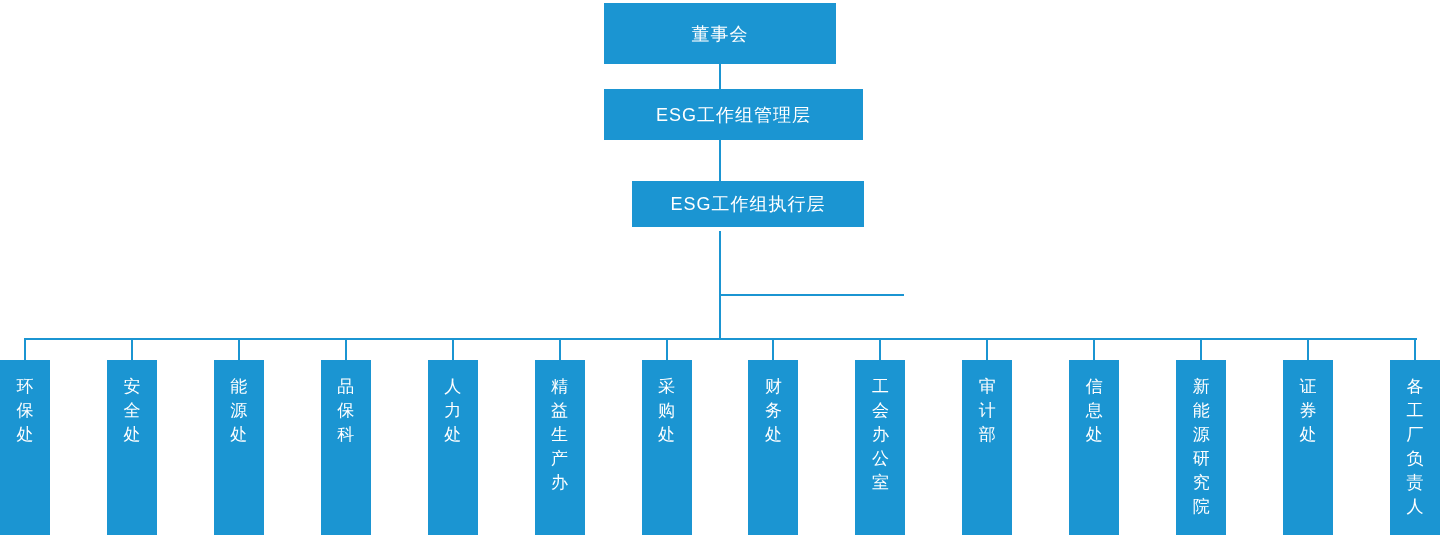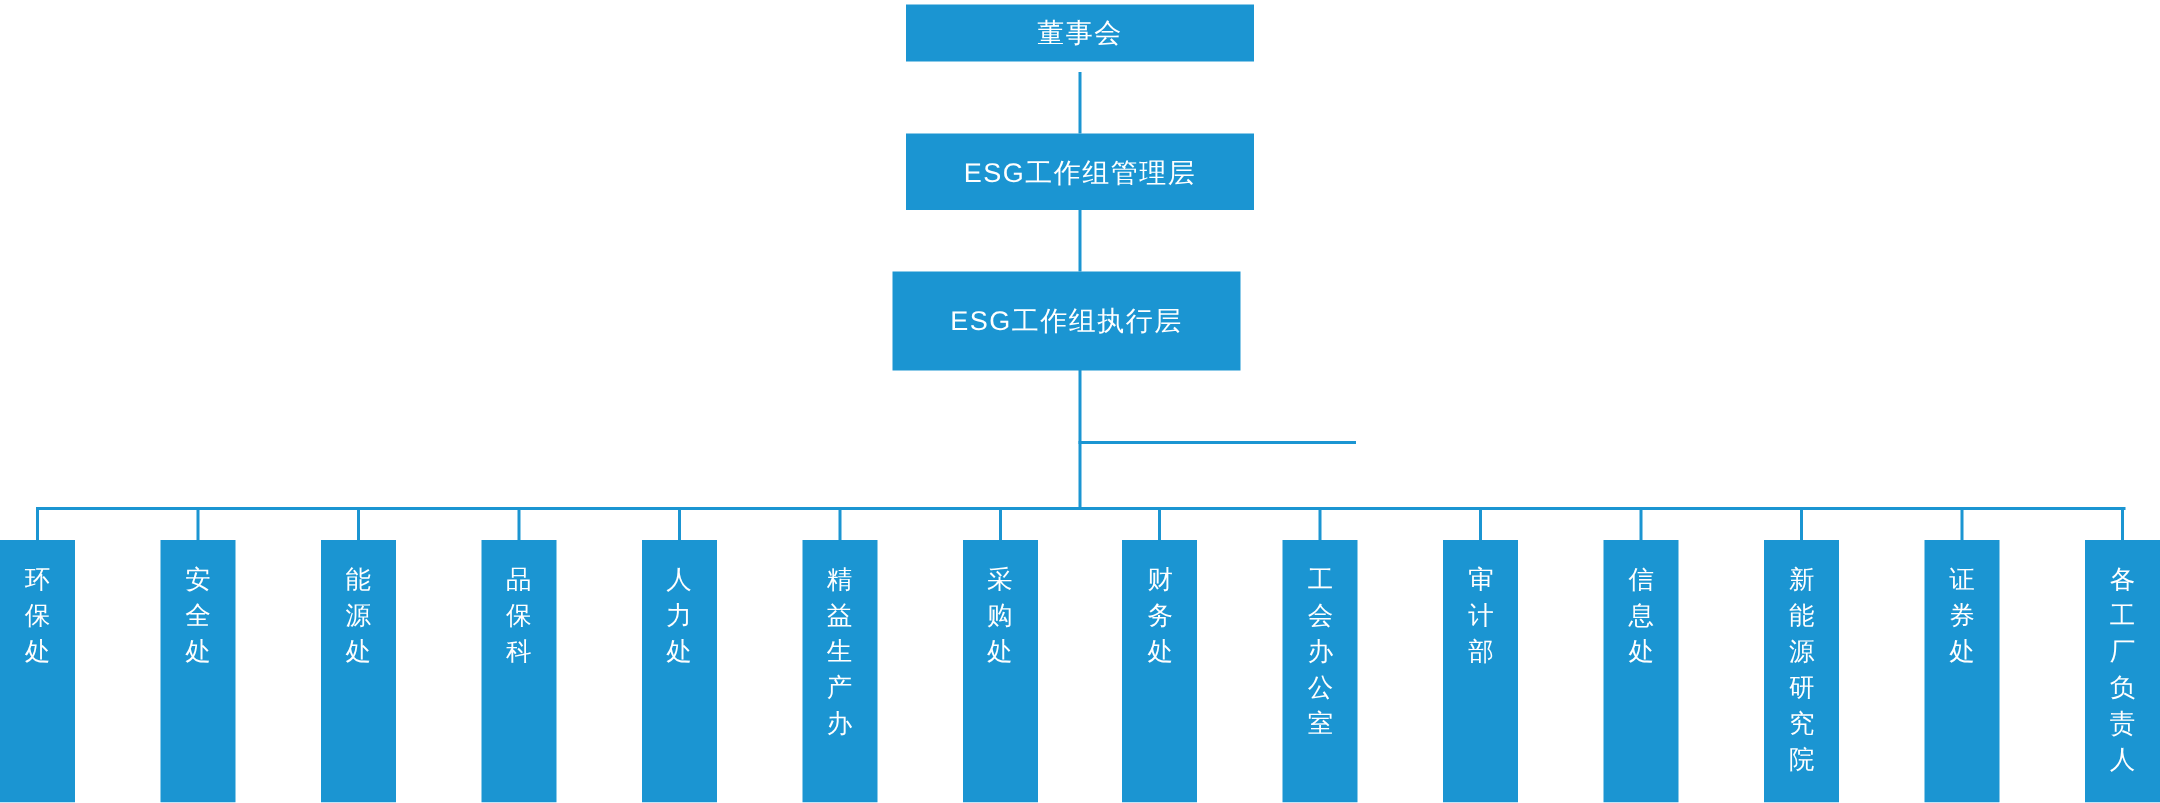--- a/index.html
+++ b/index.html
@@ -25,23 +25,23 @@
     font-size: 18px;
     letter-spacing: 1px;
   }
   .line {
     position: absolute;
     background: var(--accent);
   }
   .line.v { width: 2px; }
   .line.h { height: 2px; }
   
-  .node-board  { left: 604px; top: 3px;   width: 232px; height: 38px; }
-  .node-mgmt   { left: 604px; top: 89px;  width: 232px; height: 51px; }
-  .node-exec   { left: 595px; top: 181px; width: 232px; height: 66px; text-align: center; }
+  .node-board  { left: 604px; top: 3px;   width: 232px; height: 61px; }
+  .node-mgmt   { left: 604px; top: 89px;  width: 259px; height: 51px; }
+  .node-exec   { left: 632px; top: 181px; width: 232px; height: 46px; text-align: center; }
   .node-expert { left: 904px; top: 270px; width: 232px; height: 51px; }
   
   .conn-1   { left: 719px; top: 48px;  height: 41px; }
   .conn-2   { left: 719px; top: 140px; height: 41px; }
   .conn-3   { left: 719px; top: 231px; height: 109px; }
   .branch-h { left: 719px; top: 294px; width: 185px; }
   .bus      { left: 24px;  top: 338px; width: 1393px; }
   
   .dept-row {
     position: absolute;

